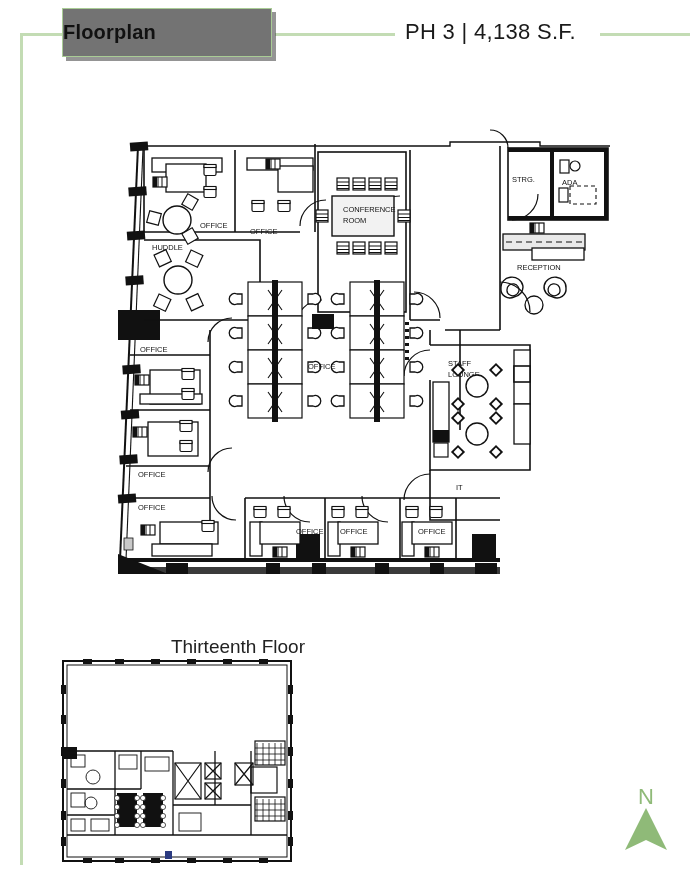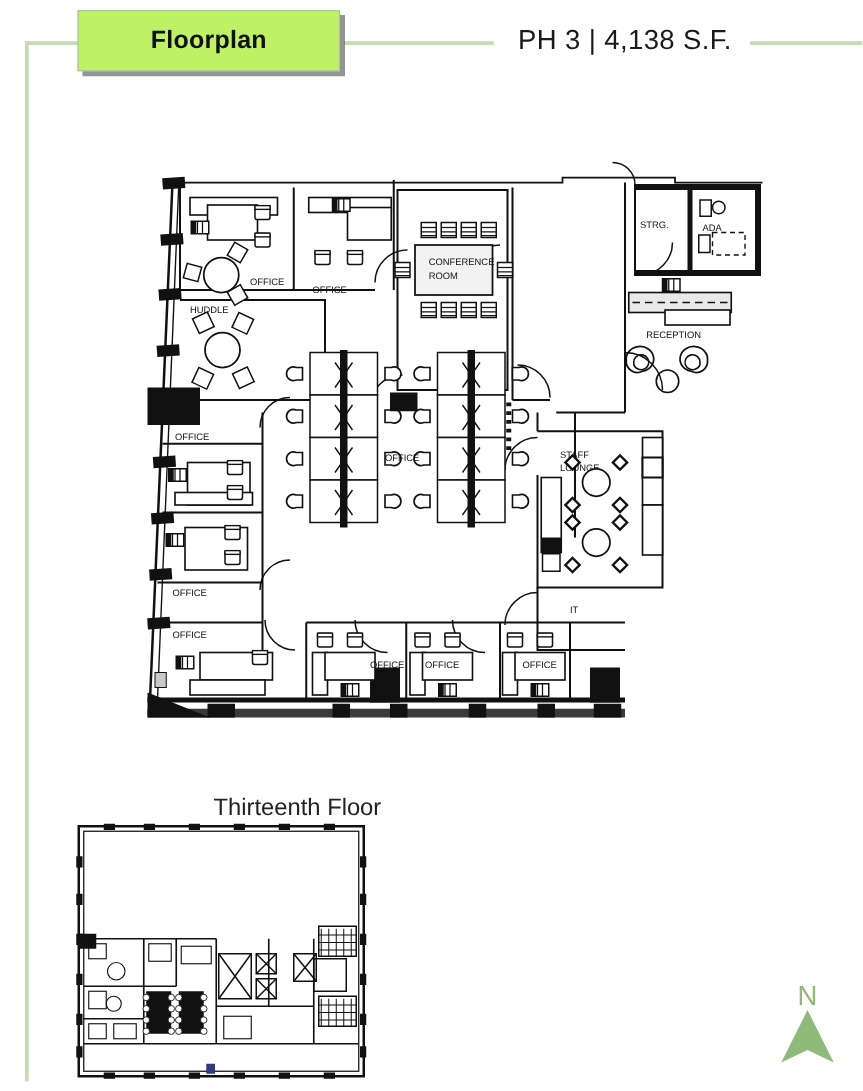--- a/index.html
+++ b/index.html
@@ -9,27 +9,27 @@
     -webkit-font-smoothing:antialiased;
   }
   
   #frame-left{position:absolute;left:20px;top:33px;width:3px;height:832px;background:#c3dcb4;}
   #frame-top{position:absolute;left:20px;top:33px;width:115px;height:3px;background:#c3dcb4;}
   #rule-mid{position:absolute;left:275px;top:33px;width:120px;height:3px;background:#c3dcb4;}
   #rule-right{position:absolute;left:600px;top:33px;width:90px;height:3px;background:#c3dcb4;}
 
   #title-box{
     position:absolute;left:62px;top:8px;width:208px;height:47px;
-    background:#bef264;border:1px solid #a9cc95;
+    background:#737373;border:1px solid #a9cc95;
     box-shadow:4px 4px 0 rgba(60,60,60,.55);
-    display:flex;align-items:center;justify-content:center;
+    display:flex;align-items:center;
   }
   #title-box span{font-size:20px;font-weight:bold;color:#111;letter-spacing:.2px;}
   #suite-label{
-    position:absolute;left:405px;top:19px;width:190px;text-align:center;
+    position:absolute;left:405px;top:19px;width:190px;
     font-size:22px;color:#1a1a1a;letter-spacing:.3px;white-space:nowrap;
   }
 
   
   #plan-wrap{position:absolute;left:100px;top:130px;width:530px;height:460px;}
   #key-wrap{position:absolute;left:55px;top:655px;width:250px;height:215px;}
   #key-title{position:absolute;left:55px;top:636px;width:250px;text-align:right;
     font-size:19px;color:#222;}
 
   

